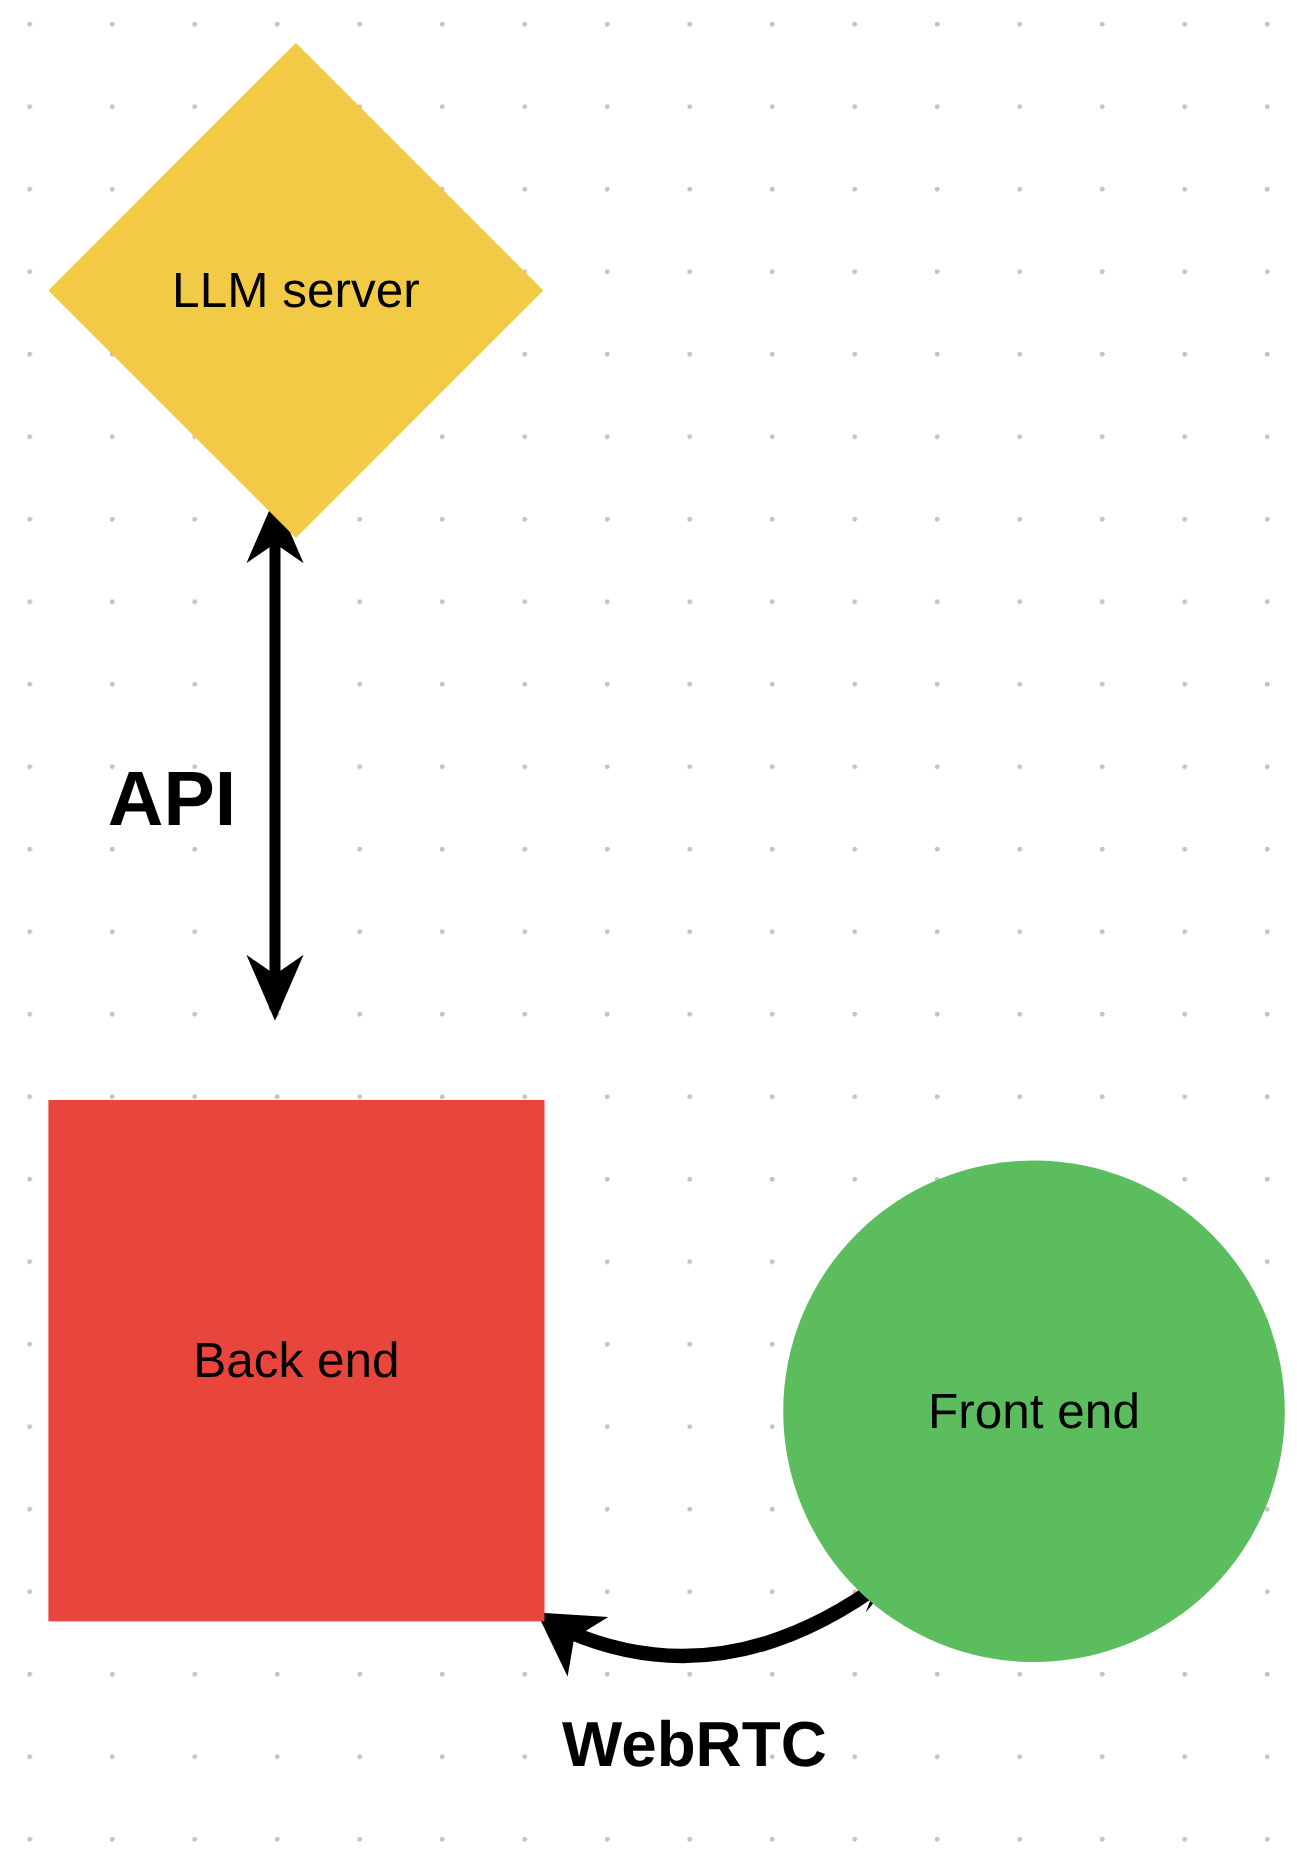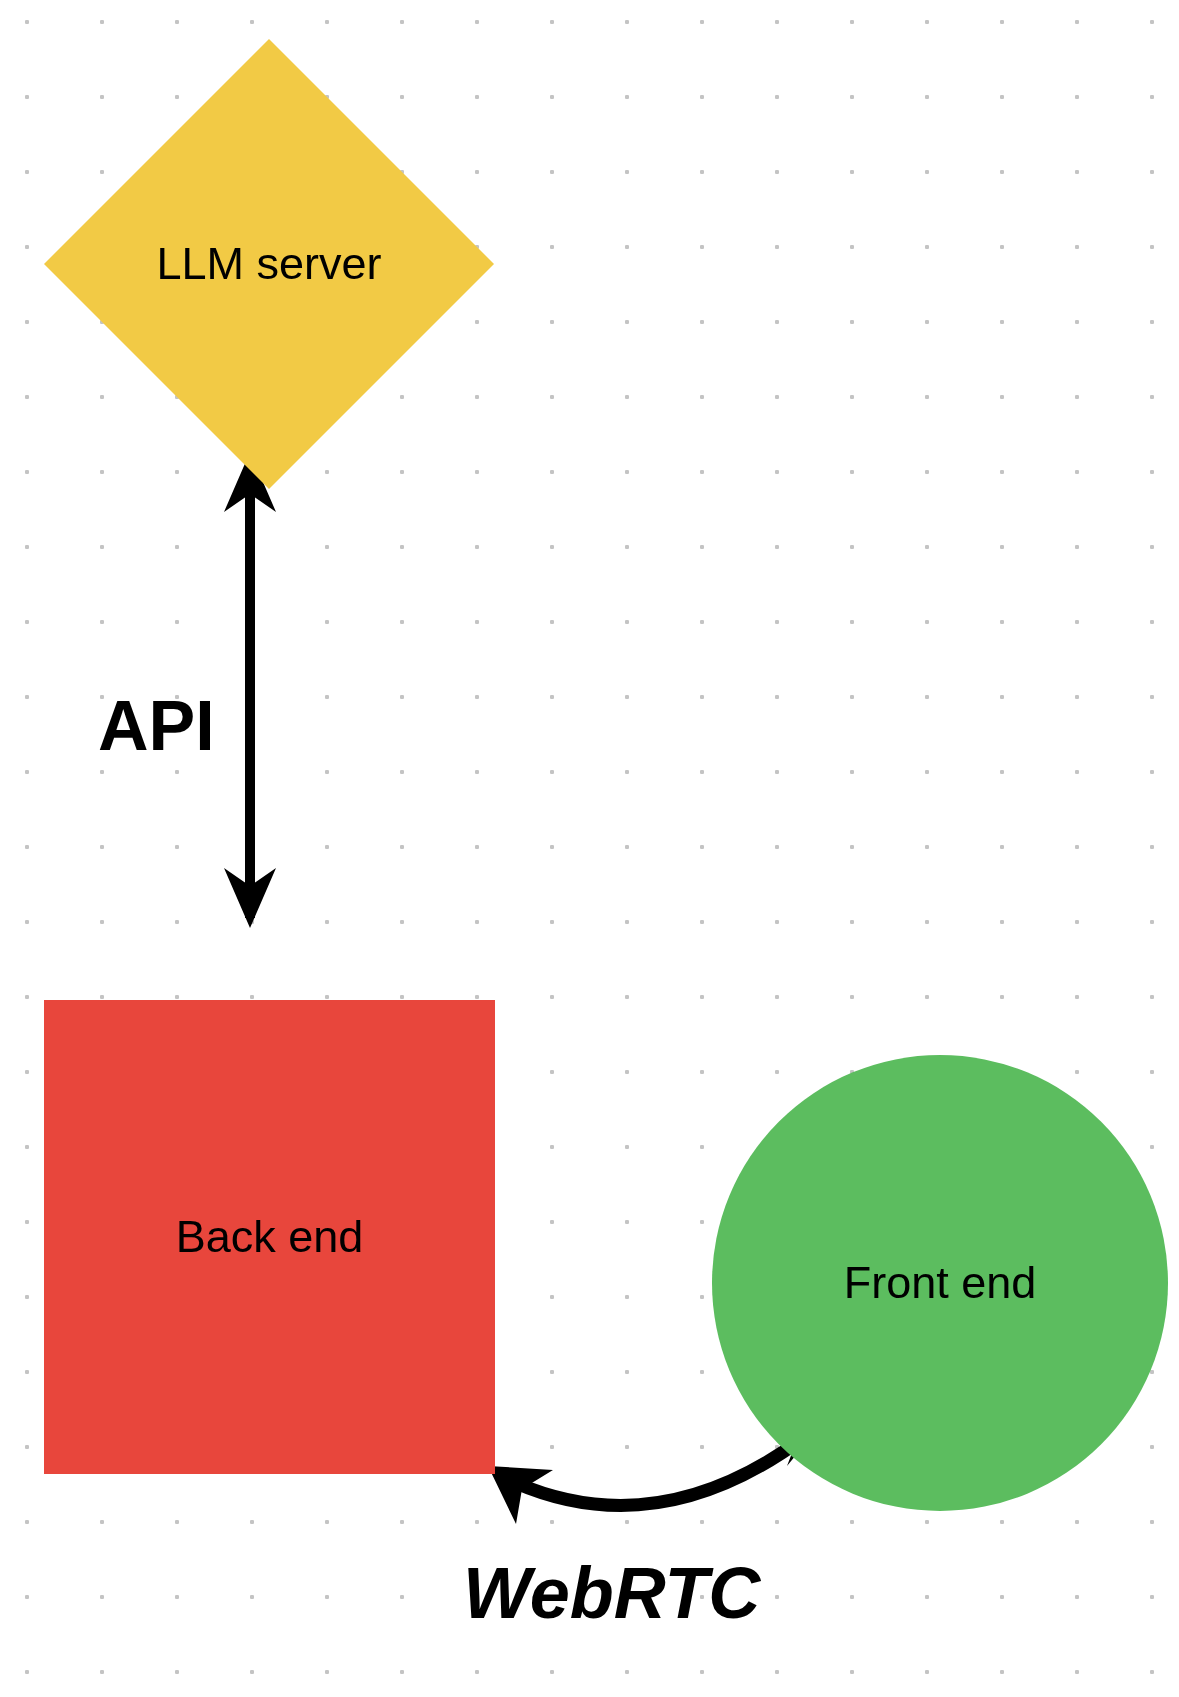--- a/index.html
+++ b/index.html
@@ -91,24 +91,23 @@
     color: #000000;
     font-weight: bold;
     white-space: nowrap;
   }
   #api-label {
     left: 98px;
     top: 686px;
     font-size: 70px;
   }
   #webrtc-label {
-    left: 463px;
+    left: 511px;
     top: 1552px;
-    font-size: 72px;
-    font-style: italic;
+    font-size: 58px;
   }
 </style>
 </head>
 <body>
 
 <div id="canvas">
 
   <svg class="layer-svg" viewBox="0 0 1179 1697">
     <defs>
       <marker id="arrowhead-up" markerWidth="10" markerHeight="10" refX="5" refY="8.6" orient="auto-start-reverse" markerUnits="userSpaceOnUse">

